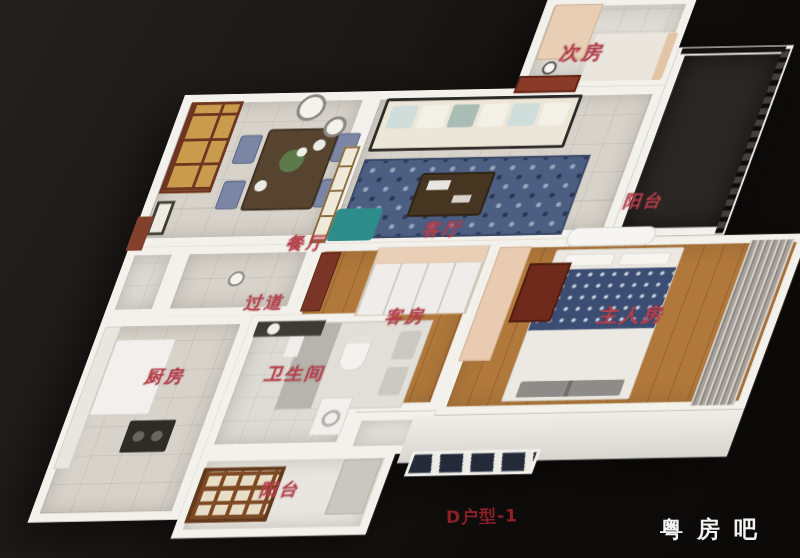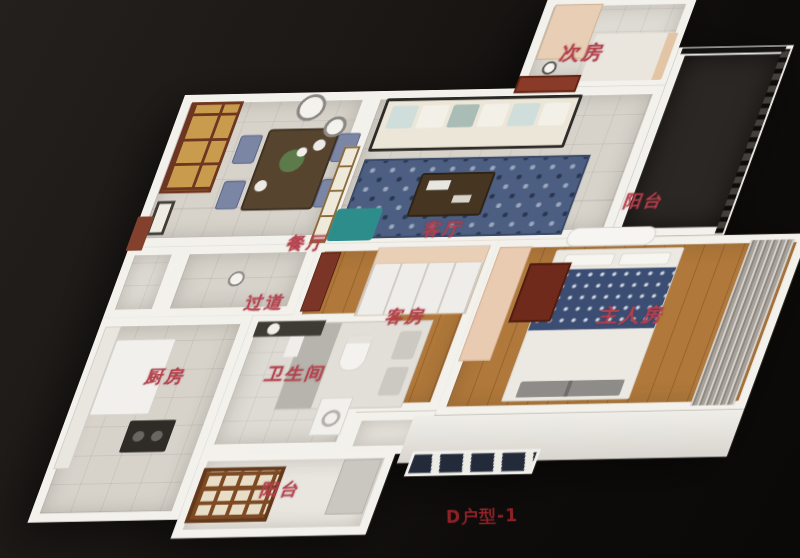--- a/index.html
+++ b/index.html
@@ -148,13 +148,14 @@
     <div class="room-label" style="left:502px;top:122px;">阳台</div>
     <div class="room-label" style="left:158px;top:222px;">过道</div>
     <div class="room-label" style="left:305px;top:240px;">客房</div>
     <div class="room-label big" style="left:532px;top:243px;">主人房</div>
     <div class="room-label" style="left:85px;top:298px;">厨房</div>
     <div class="room-label" style="left:215px;top:298px;">卫生间</div>
     <div class="room-label" style="left:243px;top:420px;">阳台</div>
   </div>
 
   <div class="unit-caption">D户型-1</div>
+  <div class="watermark">粤房吧</div>
 </div>
 
 </body></html>

